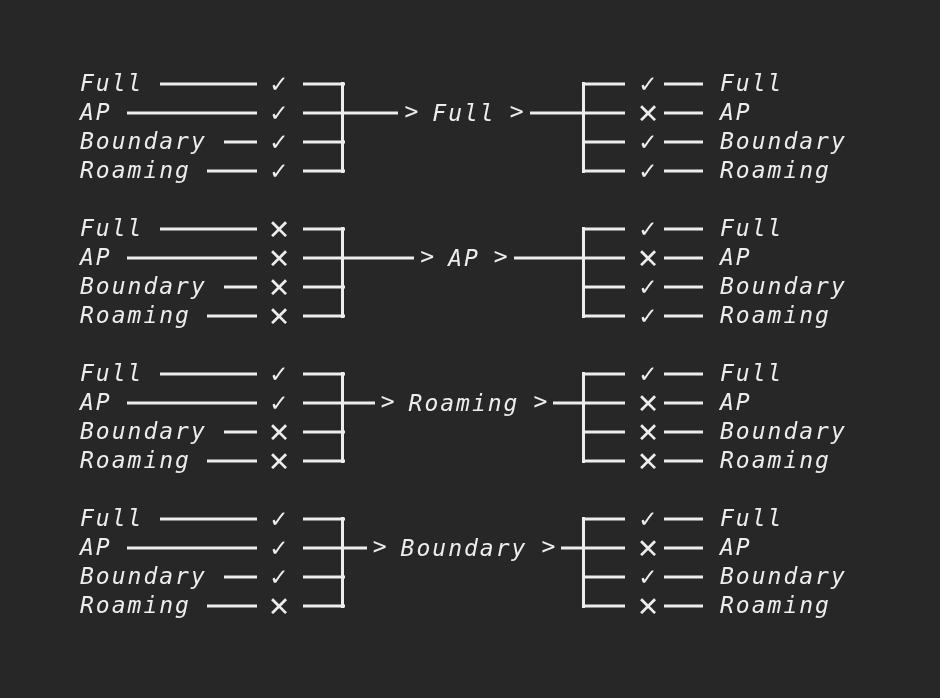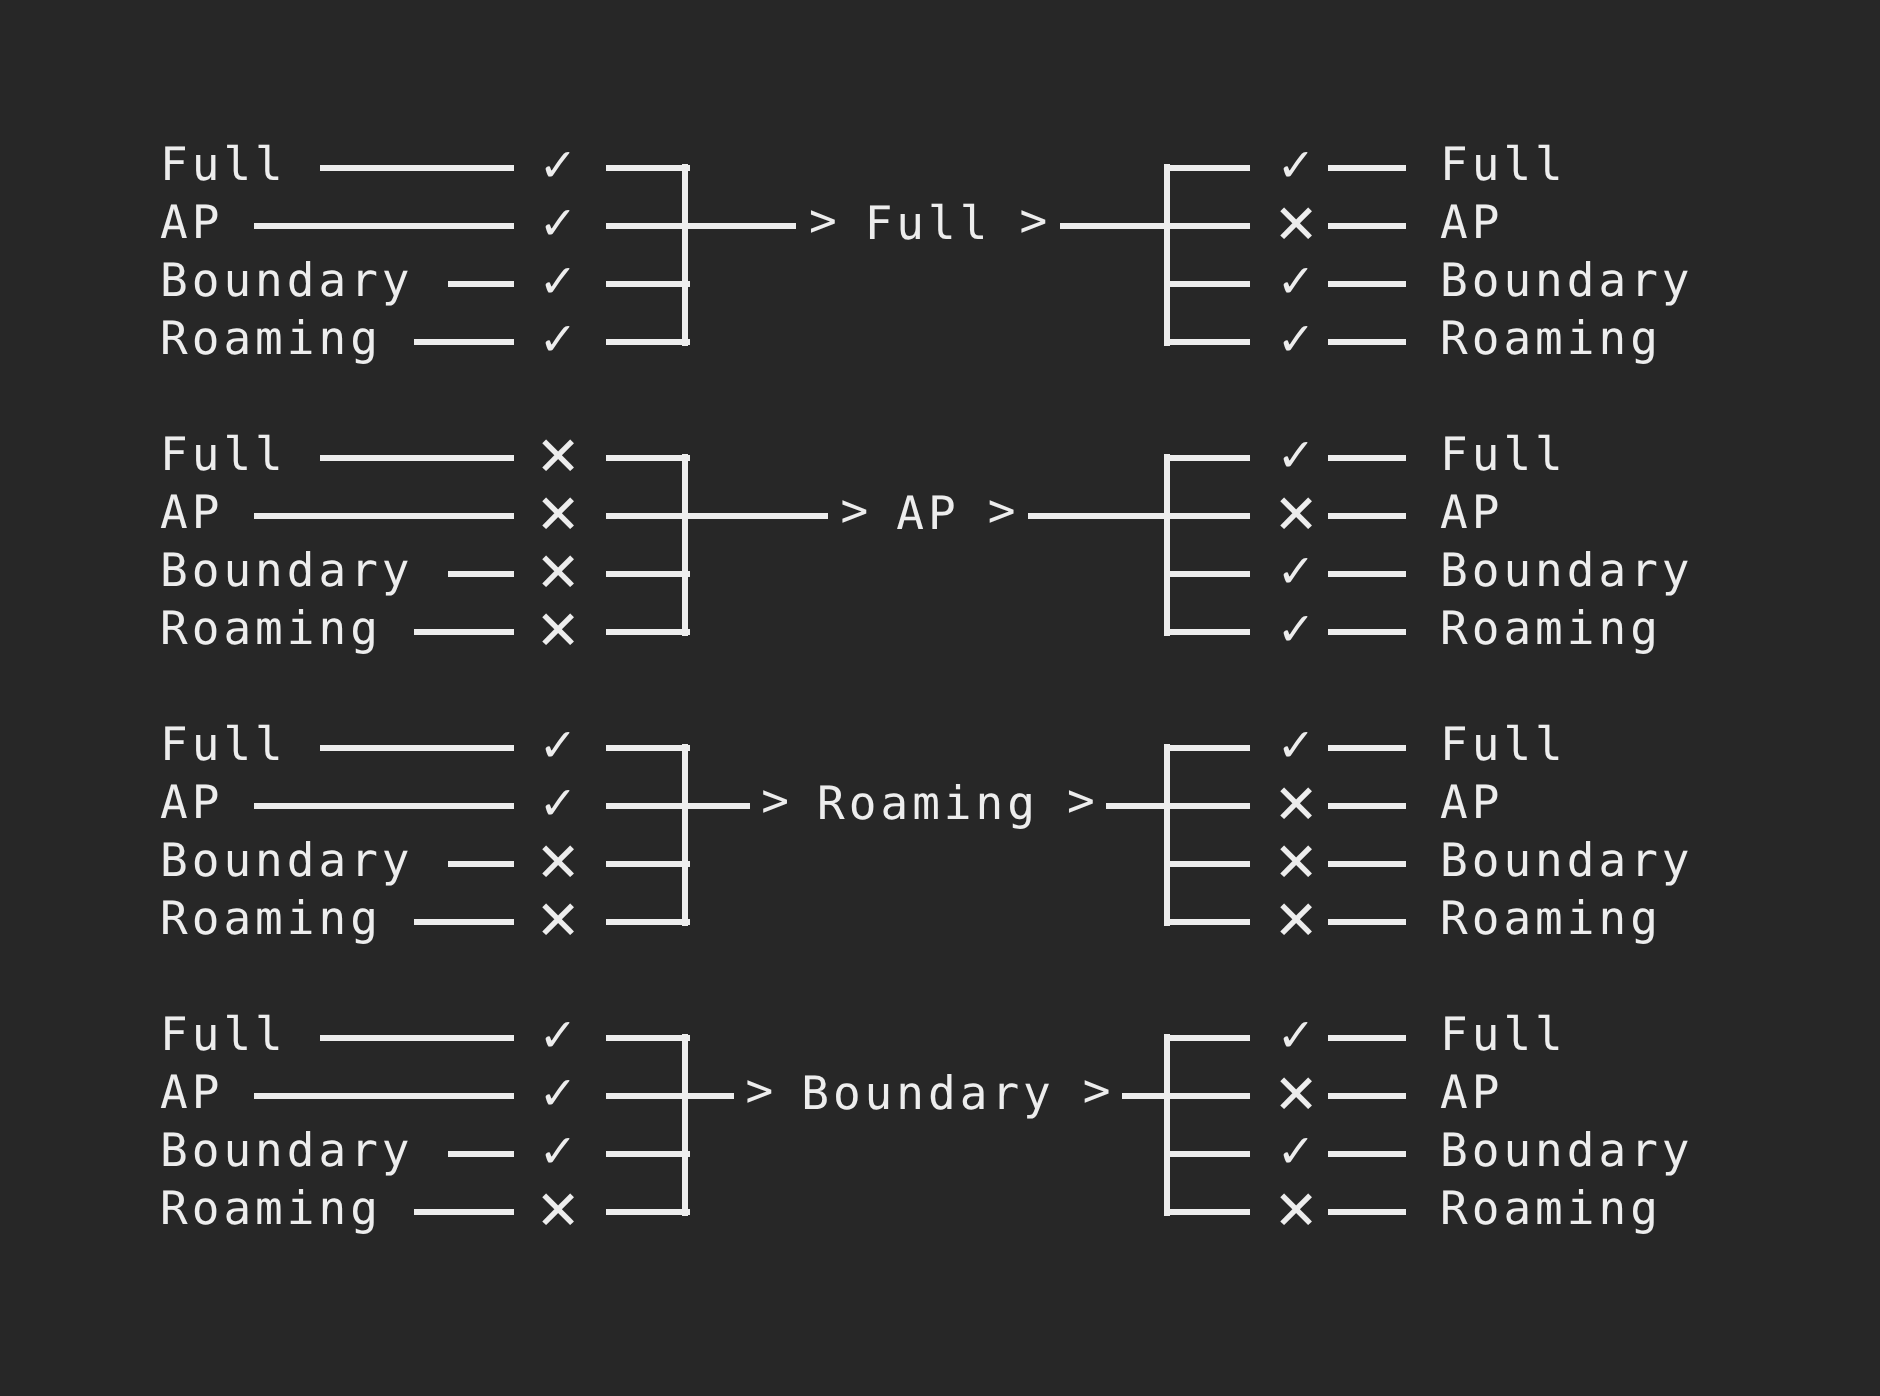--- a/index.html
+++ b/index.html
@@ -6,20 +6,21 @@
     margin: 0;
     padding: 0;
     background: #272727;
   }
   #canvas {
     position: relative;
     width: 940px;
     height: 678px;
     background: #272727;
     overflow: hidden;
+    font-style: italic;
   }
   .group {
     position: absolute;
     inset: 0;
   }
   .g0 { --gy: 84px; }
   .g1 { --gy: 229px; }
   .g2 { --gy: 374px; }
   .g3 { --gy: 519px; }
   .y0 { --ry: 0px; }

